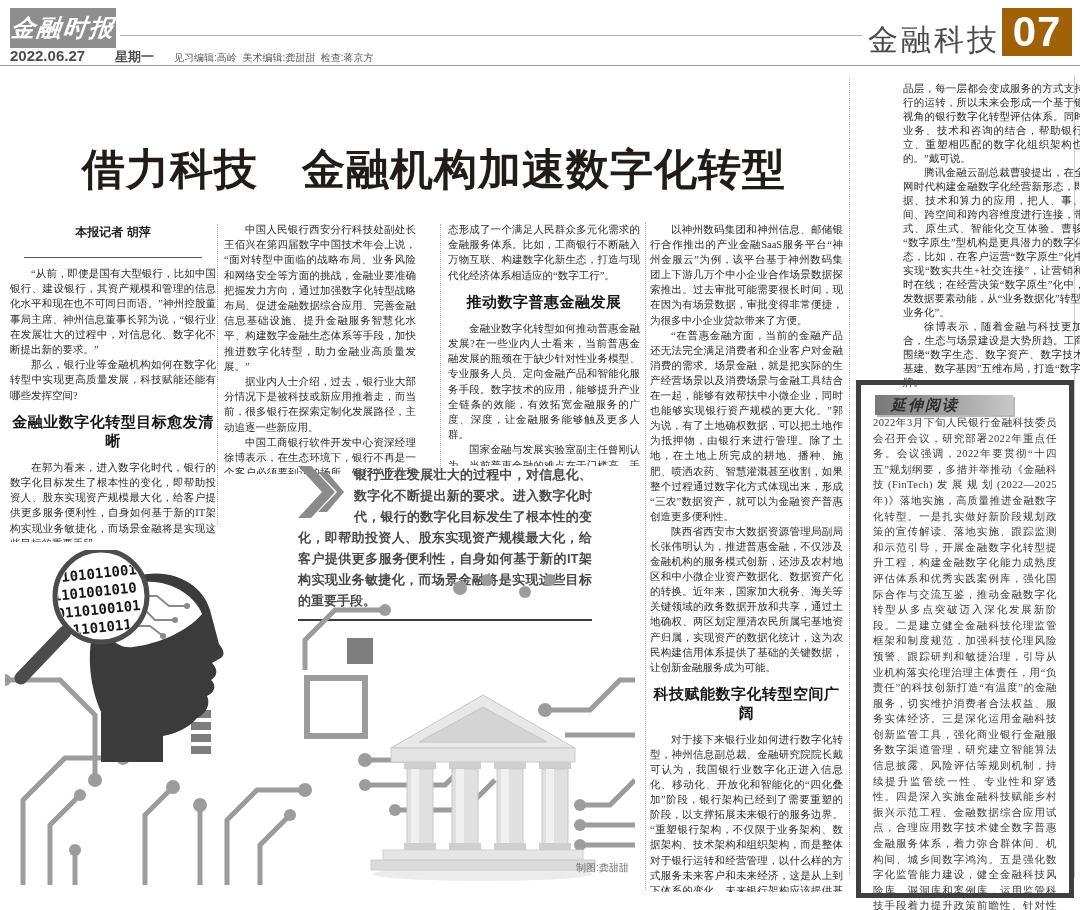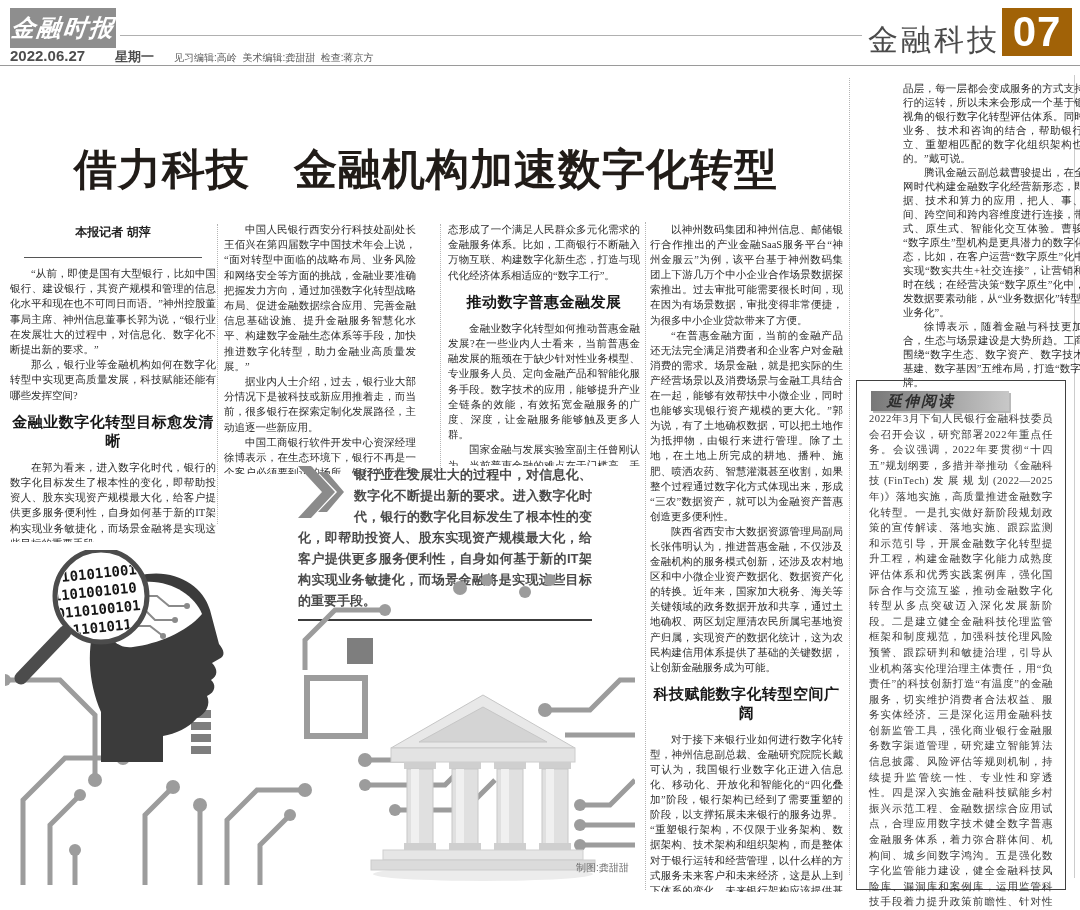--- a/index.html
+++ b/index.html
@@ -16,21 +16,21 @@
   .page-num{left:1002px;top:8px;width:70px;height:48px;background:#a16207;display:flex;
             align-items:center;justify-content:center;}
   .page-num span{color:#fff;font:bold 42px "Liberation Sans","DejaVu Sans",sans-serif;letter-spacing:1px;}
   .date-row{left:10px;top:47px;display:flex;align-items:baseline;white-space:pre;}
   .date{font:bold 15px "Liberation Sans","DejaVu Sans",sans-serif;color:#4d4d4d;}
   .weekday{font:bold 13px "Liberation Sans","DejaVu Sans",sans-serif;color:#4d4d4d;margin-left:30px;}
   .editors{font:10px "Liberation Sans","DejaVu Sans",sans-serif;color:#5c5c5c;margin-left:20px;}
   .page-rule{left:0;top:65px;width:1080px;border-top:1px solid #9a9a9a;}
   .edge-rule{left:1074px;top:75px;height:803px;border-left:1px solid #cccccc;}
   
-  .headline{left:20px;top:112px;width:812px;text-align:center;
+  .headline{left:28px;top:112px;width:812px;text-align:center;
             font:bold 43px "Liberation Serif","DejaVu Serif",serif;color:#211c18;letter-spacing:1px;}
   
   .col{top:222px;font-size:10.5px;line-height:15.2px;text-align:justify;overflow:hidden;}
   .col1{left:10px;width:206px;height:320px;}
   .col2{left:224px;width:192px;height:252px;}
   .col3{left:448px;width:192px;height:244px;}
   .col4{left:650px;width:193px;height:670px;line-height:15.1px;}
   .para{text-indent:2em;margin:0;}
   .cont{text-indent:0;margin:0;}
   .byline{text-align:center;font:bold 12px "Liberation Sans","DejaVu Sans",sans-serif;color:#222;
@@ -44,21 +44,21 @@
   .vr4{left:849px;top:78px;height:797px;}
   
   .pullquote{left:298px;top:464px;width:294px;font:bold 13px "Liberation Sans","DejaVu Sans",sans-serif;
              color:#4a4a4a;line-height:21px;text-align:justify;padding-bottom:8px;border-bottom:2px solid #3c3c3c;}
   .chevrons{float:left;margin:2px 10px 2px 0;}
   
   .illustration{left:5px;top:550px;}
   .credit{left:576px;top:861px;font:10px "Liberation Sans","DejaVu Sans",sans-serif;color:#6f6f6f;}
   
   .right-col{left:903px;top:82px;width:214px;font-size:10.5px;line-height:14px;text-align:justify;}
-  .readbox{left:856px;top:380px;width:184px;height:468px;border:1px solid #404040;
+  .readbox{left:856px;top:380px;width:184px;height:468px;border:5px solid #404040;
            padding:30px 12px 10px 12px;}
   .banner{position:absolute;top:10px;left:14px;width:138px;height:20px;
           background:linear-gradient(90deg,#787878,#c8c8c8);box-shadow:2px 2px 0 #b9b9b9;}
   .banner span{display:block;font:bold italic 15px "Liberation Serif","DejaVu Serif",serif;
                color:#2e2e2e;padding:1px 0 0 16px;letter-spacing:2px;}
   .boxtext{font-size:10.5px;line-height:15.6px;letter-spacing:0.4px;color:#3a3a3a;text-align:justify;}
   .boxtext .lead{text-indent:2em;}
 </style>
 </head>
 <body>

